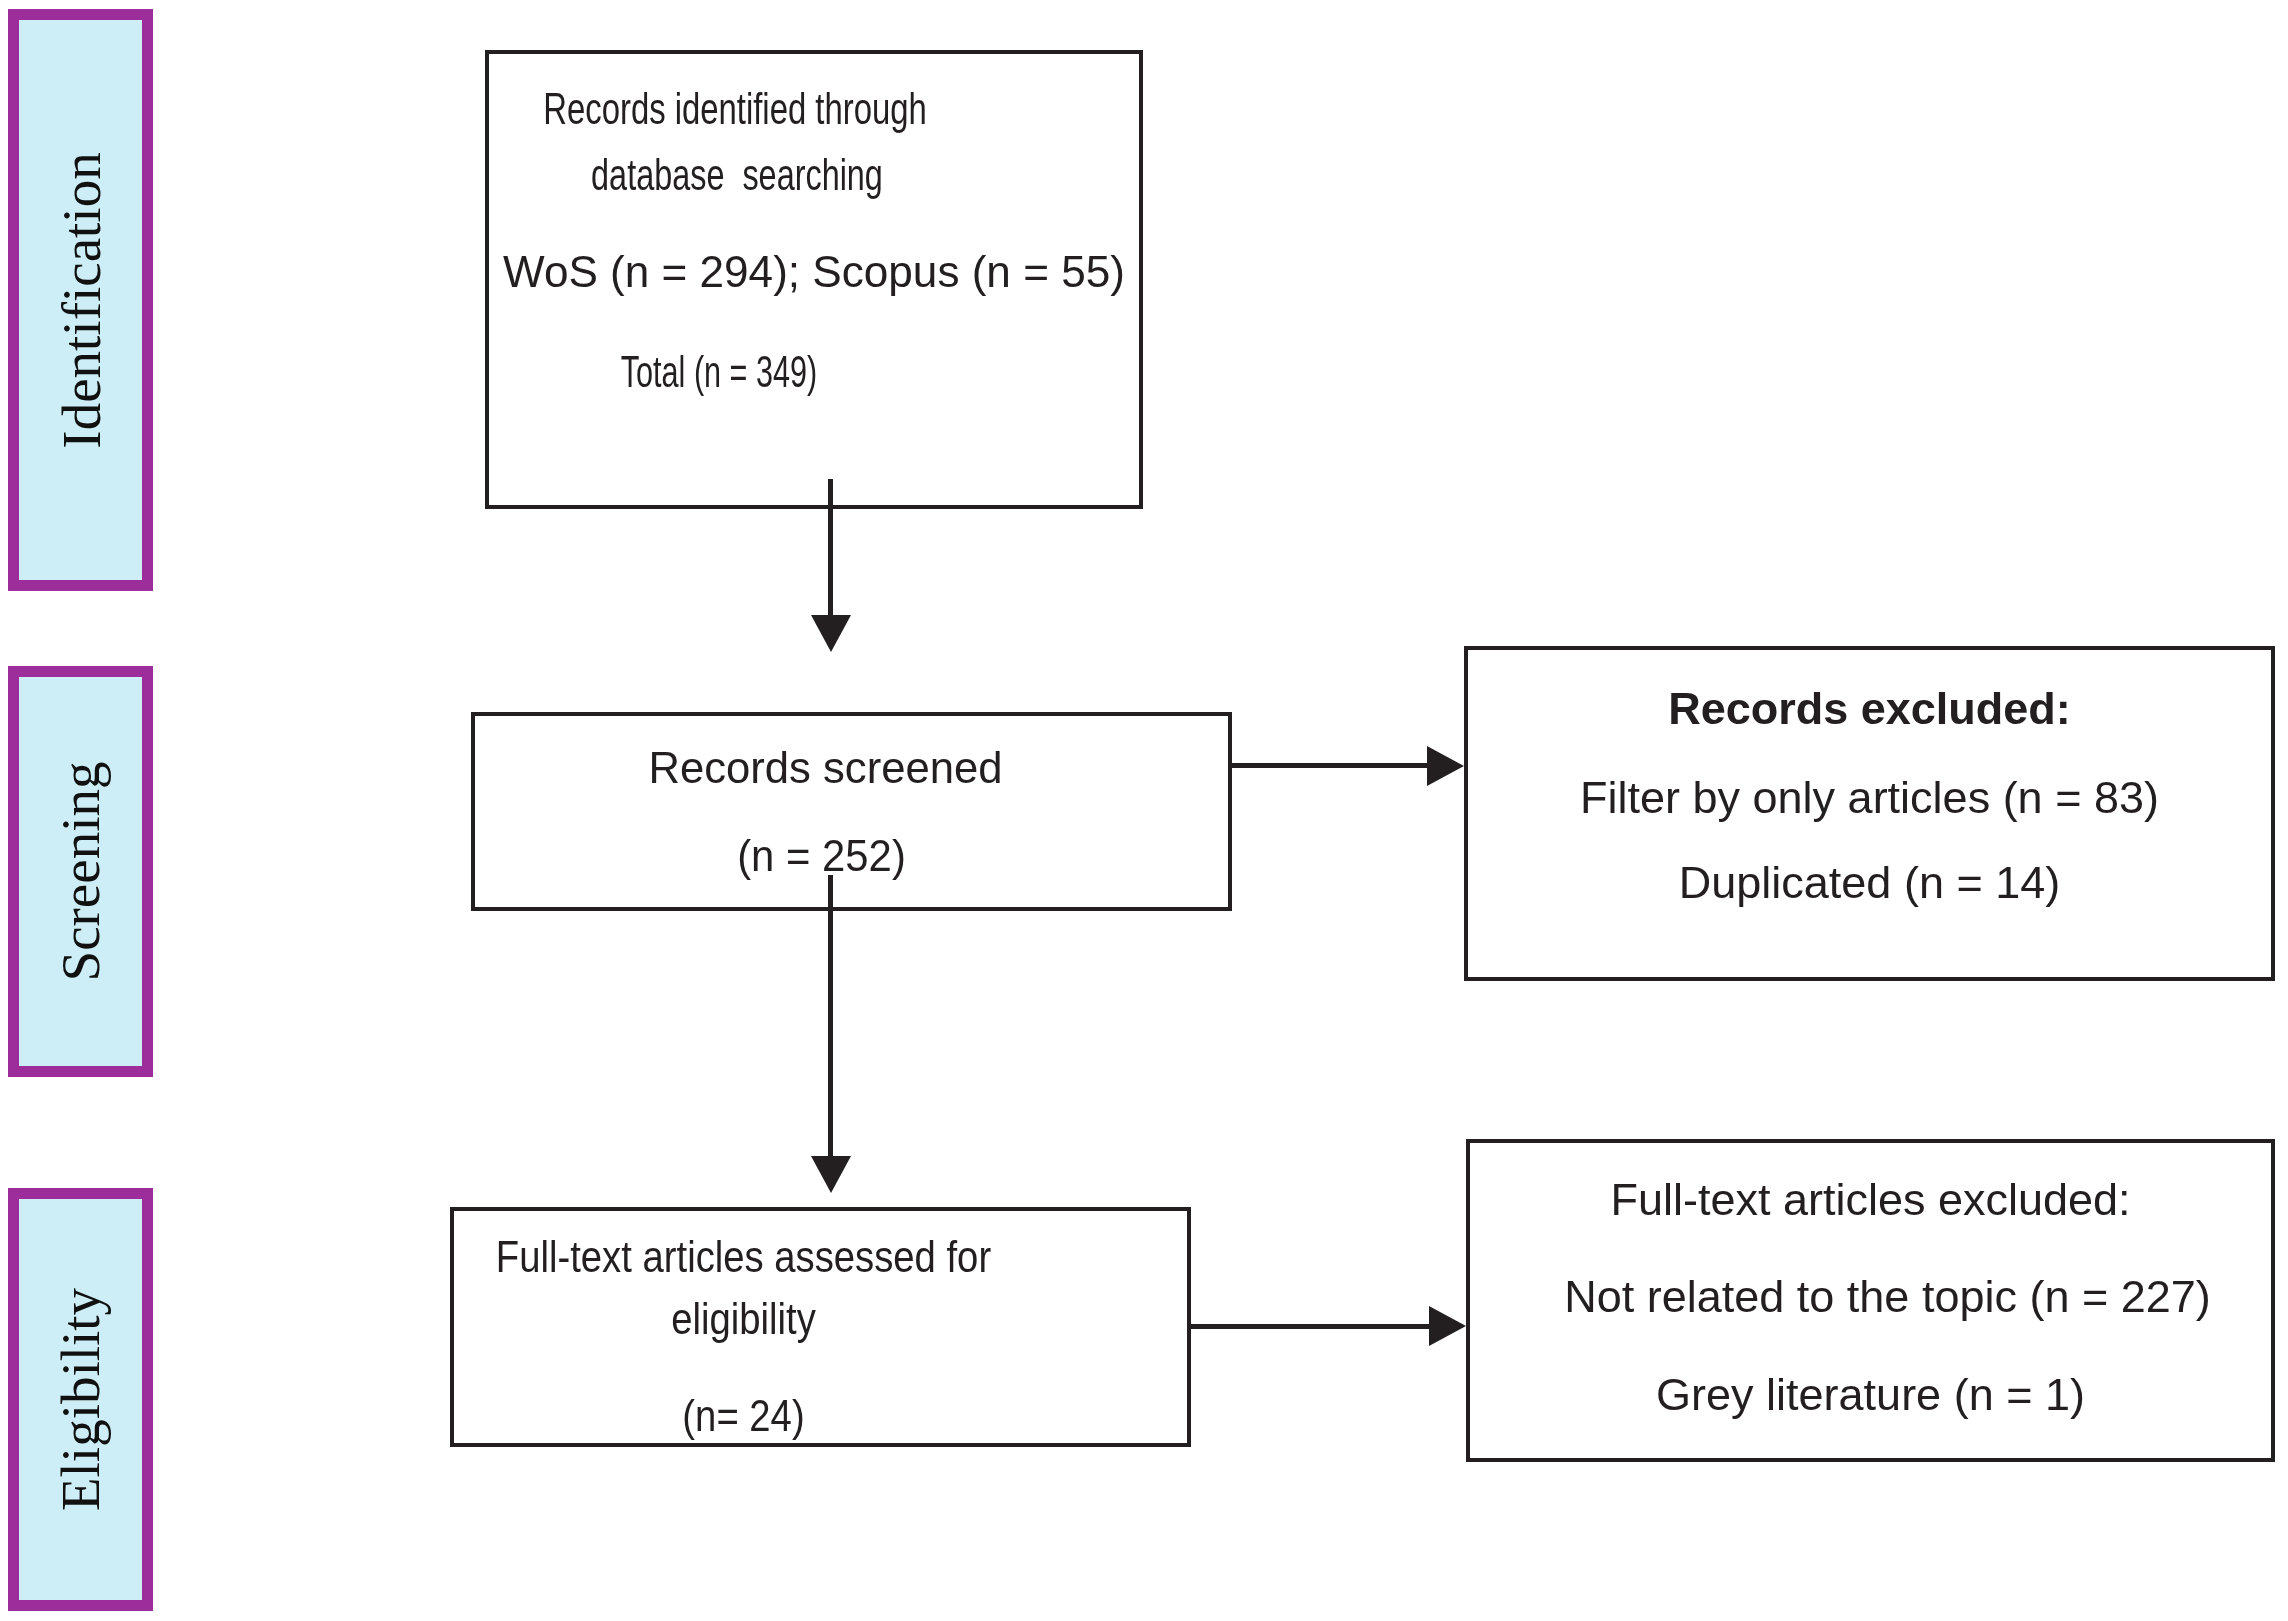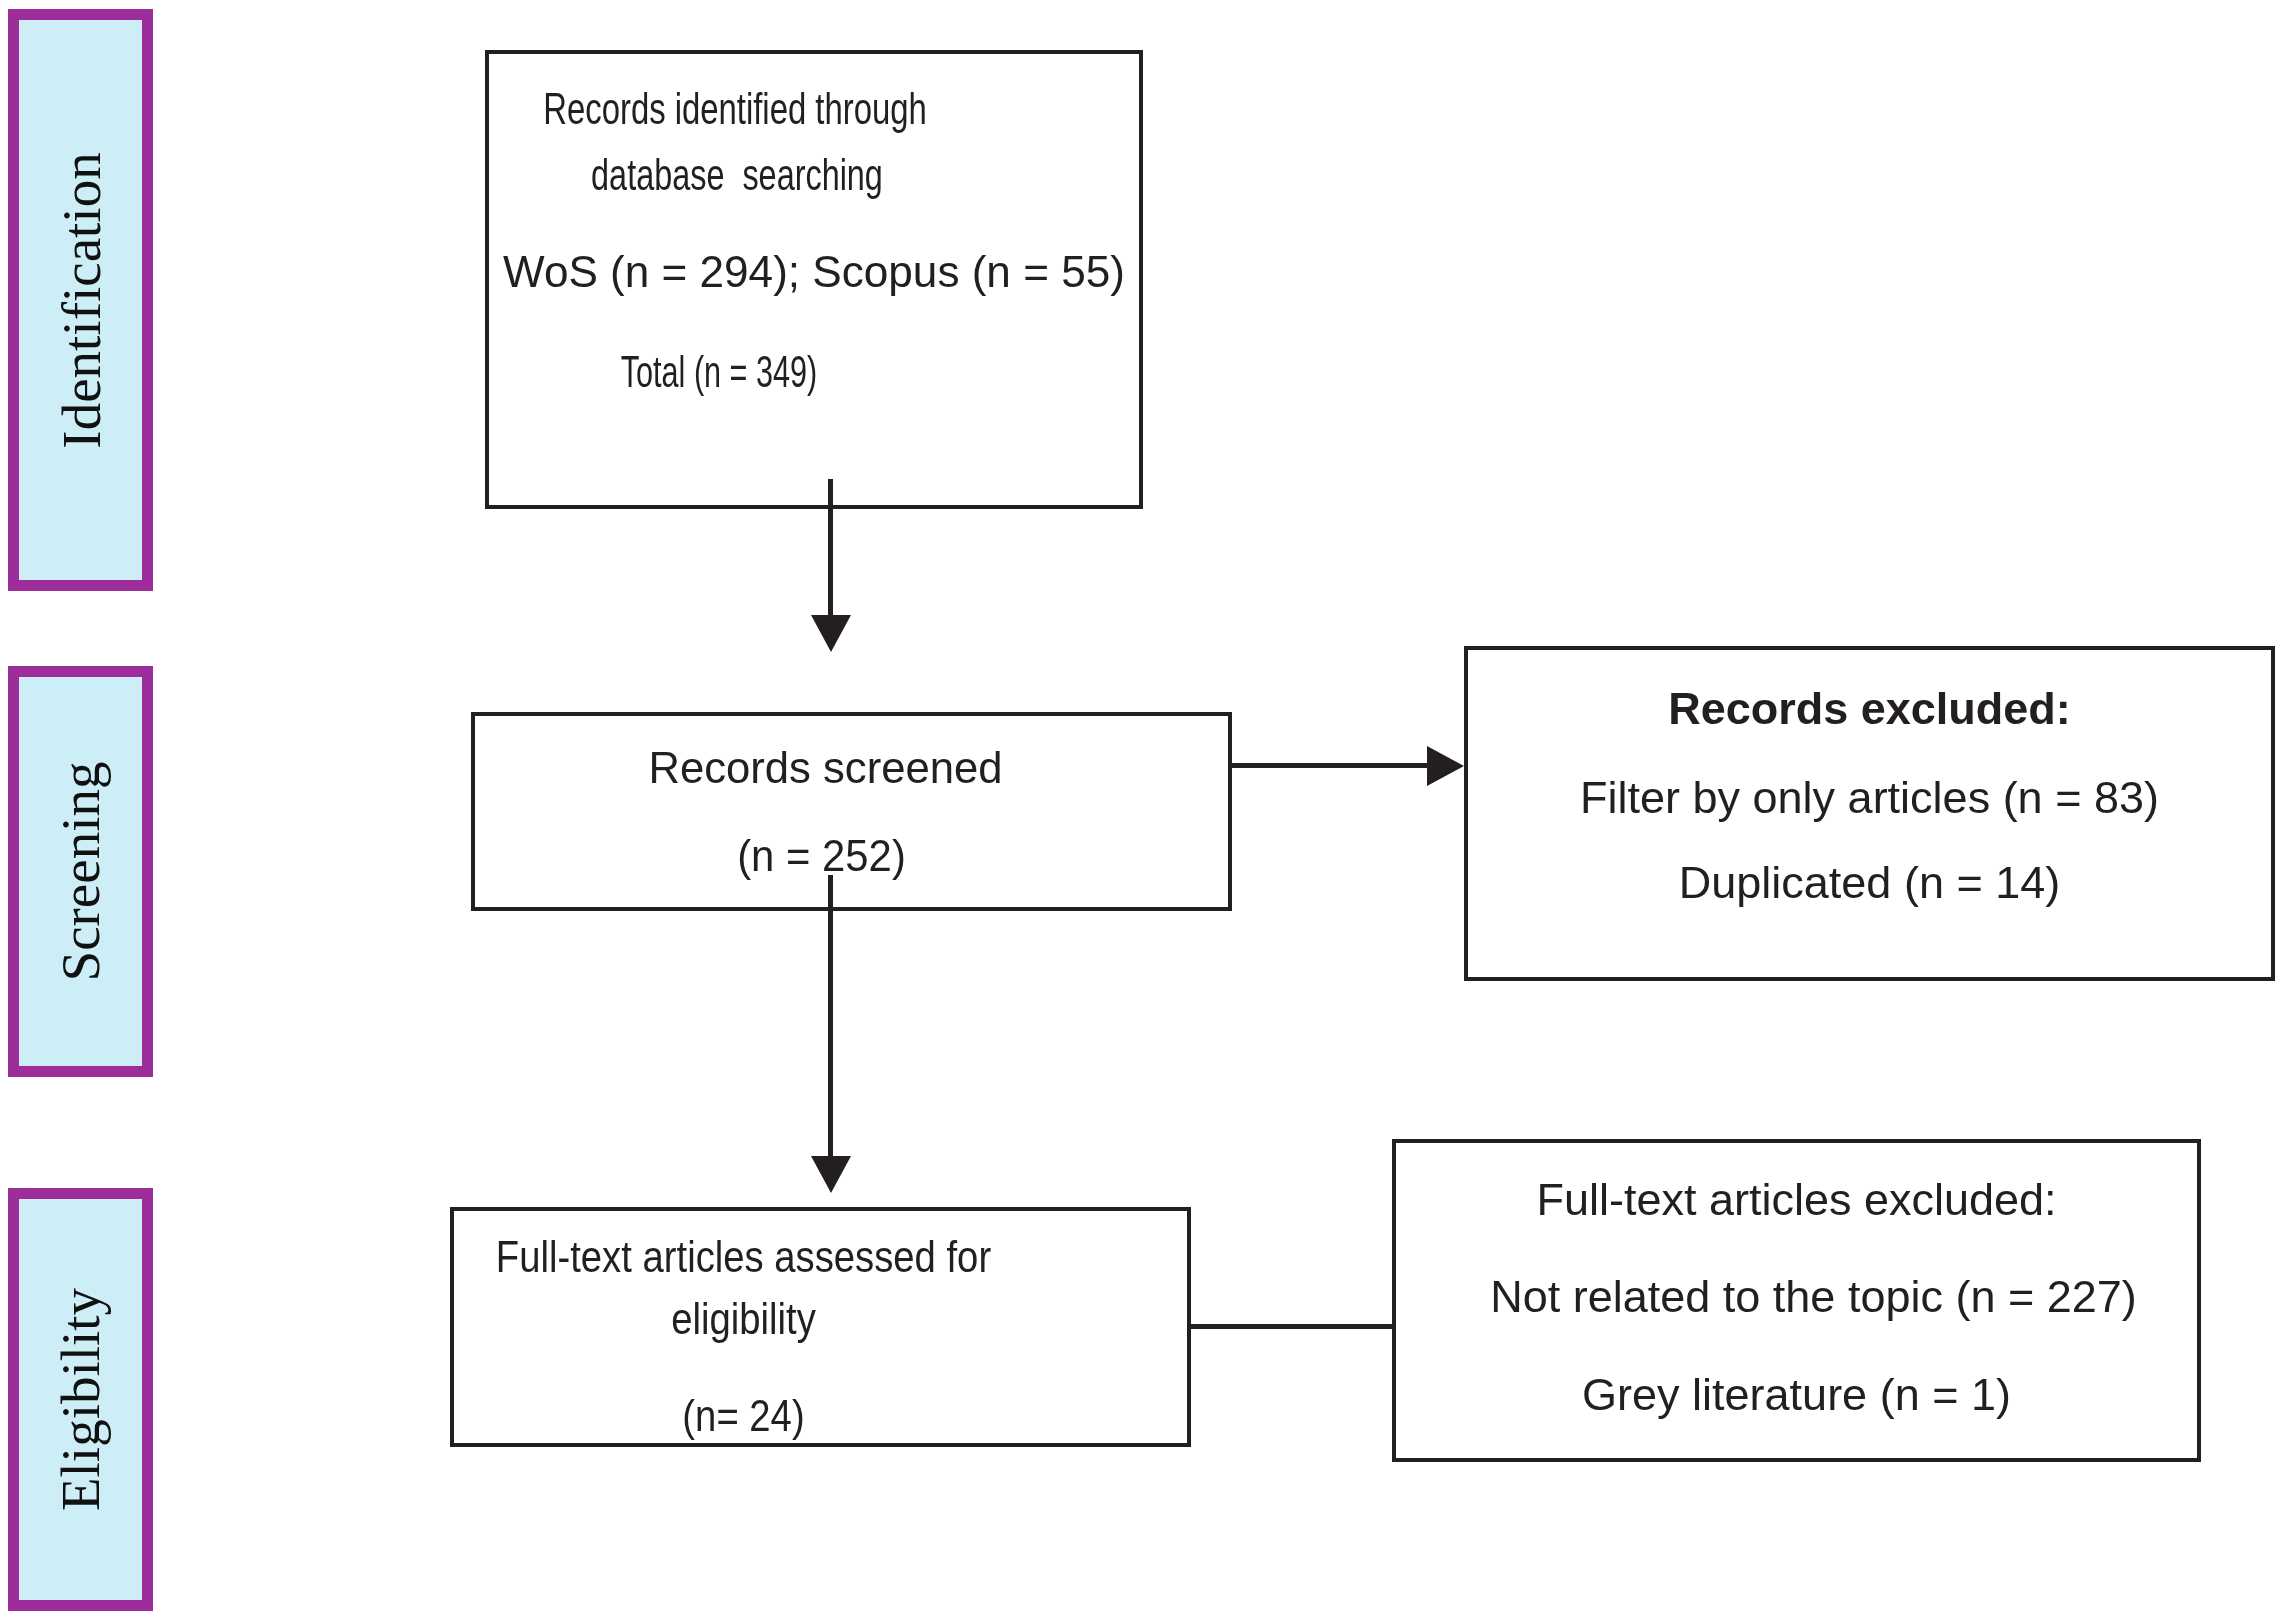--- a/index.html
+++ b/index.html
@@ -114,20 +114,20 @@
 
   <div class="fbox" style="left:450px; top:1207px; width:741px; height:240px;">
     <div class="line" style="top:12.7px;  transform:translateX(-77px) scaleX(0.85);">Full-text articles assessed for</div>
     <div class="line" style="top:75px;  transform:translateX(-77px) scaleX(0.85);">eligibility</div>
     <div class="line" style="top:172px; transform:translateX(-77px) scaleX(0.85);">(n= 24)</div>
   </div>
 
   <div class="arrow-line-h" style="left:1191px; top:1324px; width:242px;"></div>
   <div class="arrow-head-right" style="left:1429px; top:1306px;"></div>
 
-  <div class="fbox" style="left:1392px; top:1139px; width:809px; height:323px;">
+  <div class="fbox" style="left:1466px; top:1139px; width:809px; height:323px;">
     <div class="line" style="top:23.6px;">Full-text articles excluded:</div>
     <div class="line" style="top:121px;padding-left:34px;">Not related to the topic (n = 227)</div>
     <div class="line" style="top:219px;">Grey literature (n = 1)</div>
   </div>
 
 </div>
 
 
 </body></html>

